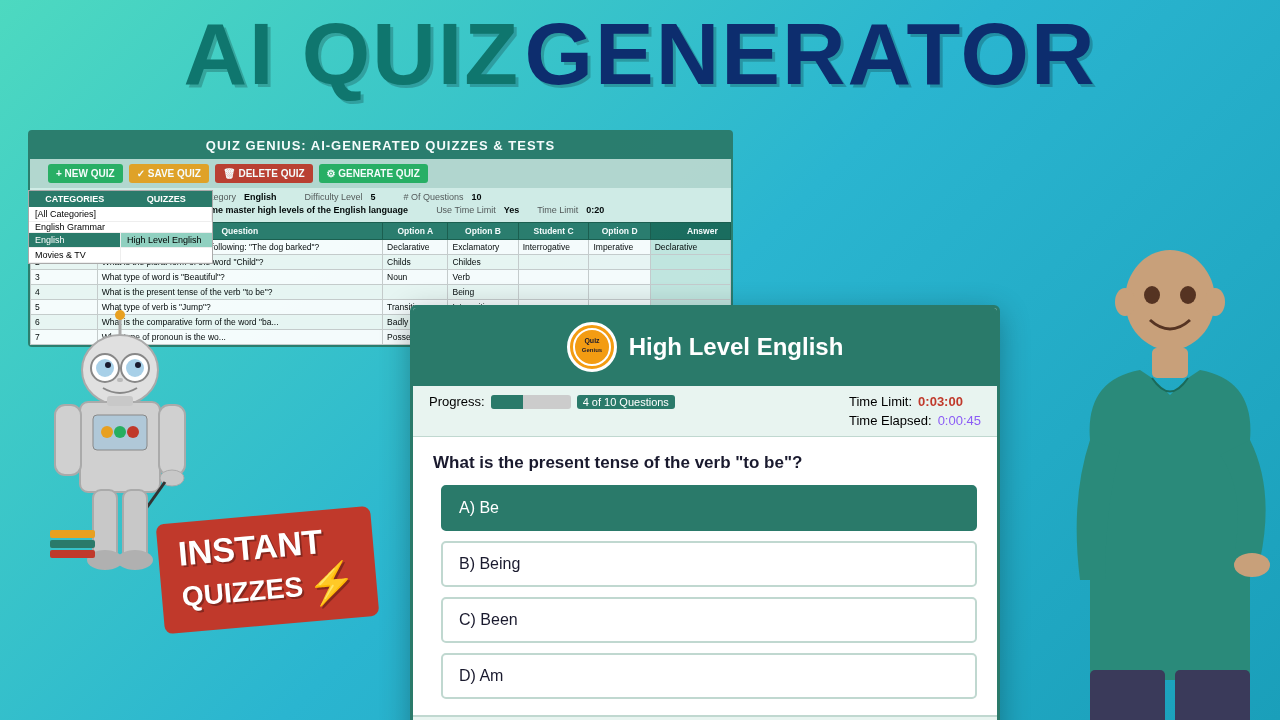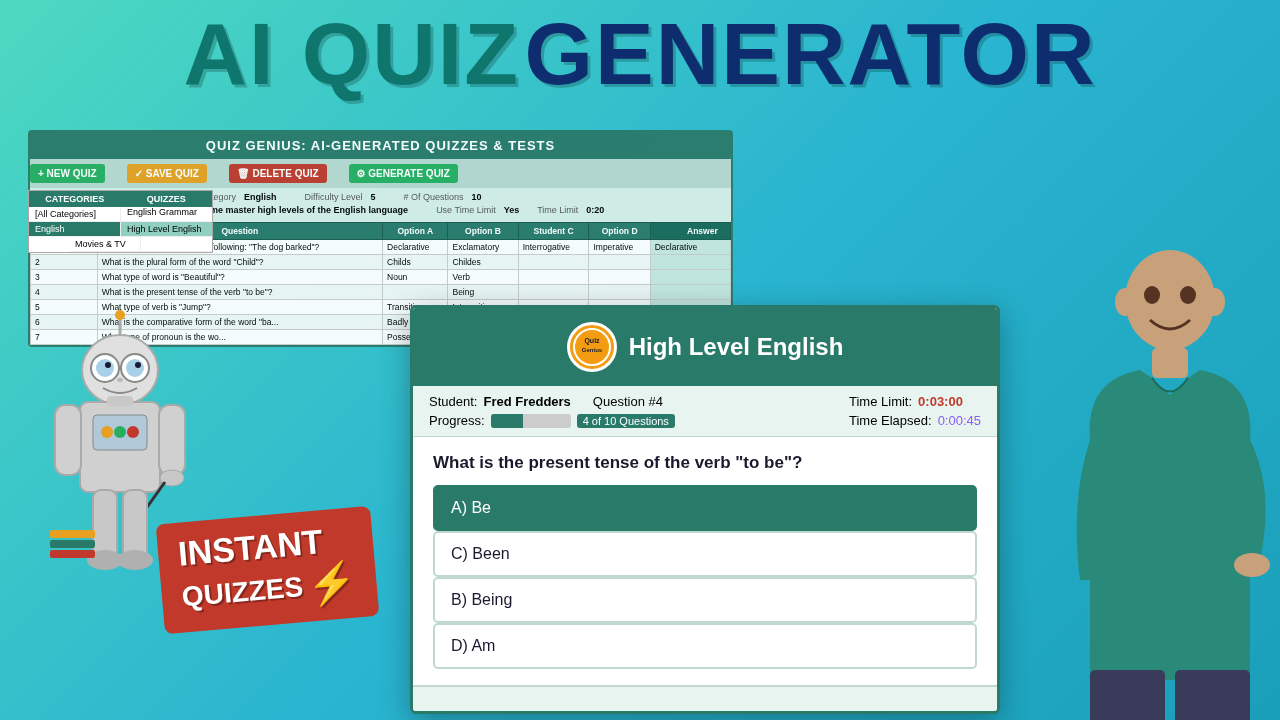--- a/index.html
+++ b/index.html
@@ -52,22 +52,22 @@
       color: white;
       text-align: center;
       padding: 6px;
       font-size: 13px;
       font-weight: bold;
       letter-spacing: 1px;
     }
     .qm-toolbar {
       background: #b8d8d0;
       display: flex;
-      gap: 22px;
-      padding: 5px 0;
+      gap: 6px;
+      padding: 5px 18px;
       align-items: center;
     }
     .qm-btn {
       background: #2a7a6a;
       color: white;
       border: none;
       padding: 4px 8px;
       border-radius: 3px;
       font-size: 10px;
       font-weight: bold;
@@ -245,20 +245,22 @@
       padding: 16px 20px 12px;
       font-size: 17px;
       font-weight: bold;
       color: #1a1a2e;
     }
 
     .options-list {
       padding: 0 20px 16px;
       display: flex;
       flex-direction: column;
+      gap: 10px;
+      margin-left: 8px;
     }
     .option-item {
       border: 2px solid #c0d8d0;
       border-radius: 5px;
       padding: 12px 16px;
       font-size: 16px;
       cursor: pointer;
       background: white;
       color: #1a1a2e;
     }
@@ -402,29 +404,29 @@
       </tbody>
   </table>
 </div>
 
 <div class="sidebar-panel">
   <div class="sidebar-header">
     <div>CATEGORIES</div>
     <div>QUIZZES</div>
   </div>
   <div id="sidebar-items-container">
-      <div style="display: flex; font-size: 9px;">
+      <div style="display: flex; font-size: 9px; flex-direction: column;">
         <div style="flex: 1 1 0%; padding: 2px 6px; border-bottom: 1px solid rgb(238, 238, 238); border-right: 1px solid rgb(238, 238, 238);">[All Categories]</div>
         <div style="flex: 1 1 0%; padding: 0 6px; border-bottom: 1px solid rgb(238, 238, 238);">English Grammar</div>
       </div>
       <div style="display: flex; font-size: 9px;">
         <div style="flex: 1 1 0%; padding: 2px 6px; border-bottom: 1px solid rgb(238, 238, 238); border-right: 1px solid rgb(238, 238, 238); background: rgb(42, 122, 106); color: white;">English</div>
         <div style="flex: 1 1 0%; padding: 2px 6px; border-bottom: 1px solid rgb(238, 238, 238); background: rgb(144, 208, 192);">High Level English</div>
       </div>
-      <div style="display: flex; font-size: 9px; padding-left: 40px;">
+      <div style="display: flex; font-size: 9px;">
         <div style="flex: 1 1 0%; padding: 2px 6px; border-bottom: 1px solid rgb(238, 238, 238); border-right: 1px solid rgb(238, 238, 238);">Movies &amp; TV</div>
         <div style="flex: 1 1 0%; padding: 2px 6px; border-bottom: 1px solid rgb(238, 238, 238);"></div>
       </div>
     </div>
 </div>
 
 <div class="robot-figure">
   <svg class="robot-svg" viewBox="0 0 150 300">
 
     <ellipse cx="75" cy="60" rx="38" ry="35" fill="#e0e0e0" stroke="#aaa" stroke-width="2"></ellipse>
@@ -485,25 +487,20 @@
         <circle cx="20" cy="20" r="18" fill="#f39c12" stroke="white" stroke-width="2"></circle>
         <text x="20" y="16" text-anchor="middle" font-size="7" font-weight="bold" fill="#1a1a2e">Quiz</text>
         <text x="20" y="25" text-anchor="middle" font-size="6" fill="#1a1a2e">Genius</text>
       </svg>
     </div>
     <span>High Level English</span>
   </div>
 
   <div class="quiz-info-bar">
     <div class="info-group">
-      <div class="quiz-info-row">
-        <span>Student:</span>
-        <strong>Fred Fredders</strong>
-        <span style="margin-left:16px;">Question #4</span>
-      </div>
       <div class="quiz-info-row">
         <span>Progress:</span>
         <div class="progress-bar-container">
           <div class="progress-bar-fill" id="progress-fill" style="width: 40%;"></div>
         </div>
         <span class="progress-label">4 of 10 Questions</span>
       </div>
     </div>
     <div class="info-group" style="text-align:right;">
       <div class="quiz-info-row">
@@ -514,22 +511,22 @@
         <span>Time Elapsed:</span>
         <span class="time-elapsed">0:00:45</span>
       </div>
     </div>
   </div>
 
   <div class="question-text">What is the present tense of the verb "to be"?</div>
 
   <div class="options-list" id="options-container">
       <div class="option-item selected">A) Be</div>
+      <div class="option-item">B) Being</div>
       <div class="option-item">C) Been</div>
-      <div class="option-item">B) Being</div>
       <div class="option-item">D) Am</div>
     </div>
 
   <div class="quiz-footer">
     
     
     
   </div>
 </div>
 

